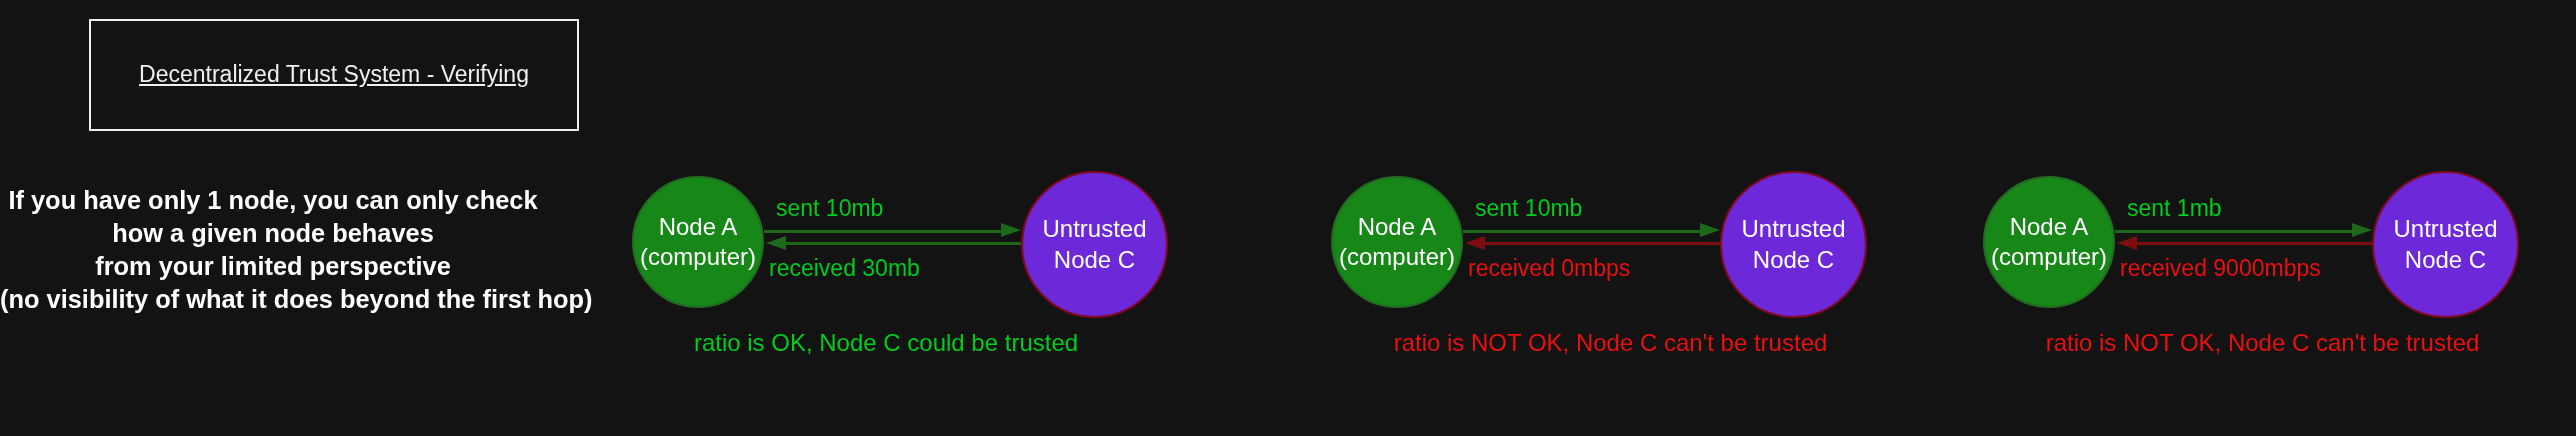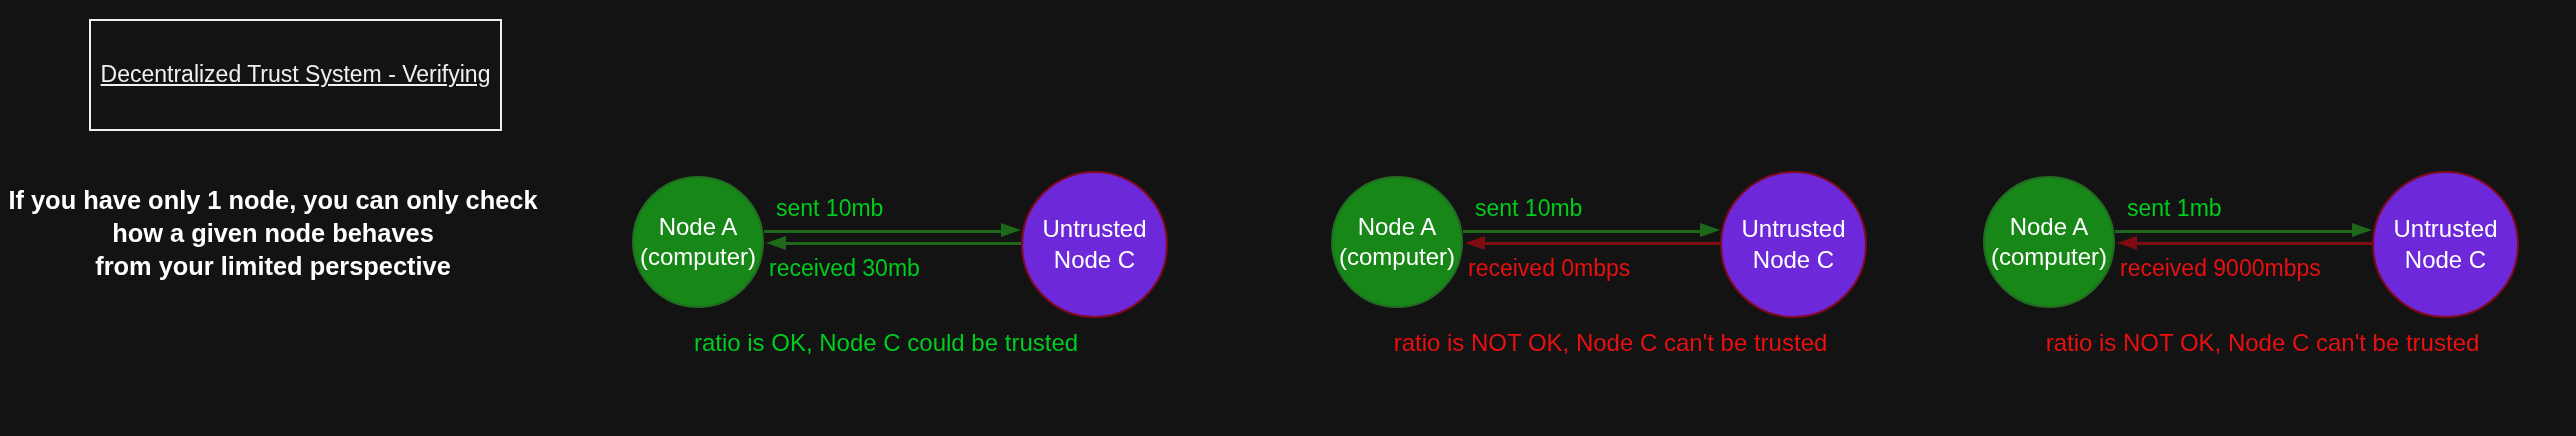--- a/index.html
+++ b/index.html
@@ -2,21 +2,21 @@
 <html style="font-size:13.5px"><head>
 <meta charset="utf-8">
 <style>
   html,body{margin:0;padding:0;background:#131313;}
   .canvas{
     position:relative;width:2576px;height:437px;background:#131313;
     font-family:"Liberation Sans",sans-serif;overflow:hidden;
   }
   
   .title-box{
-    position:absolute;left:89px;top:18.6px;width:413px;height:112px;
+    position:absolute;left:89px;top:18.6px;width:490px;height:112px;
     border:2.5px solid #f0f0f0;box-sizing:border-box;
     display:flex;flex-direction:column;justify-content:center;align-items:center;
   }
   .title-line{
     color:#f0f0f0;font-size:23px;line-height:31px;text-decoration:underline;
     white-space:nowrap;
   }
   
   .intro{
     position:absolute;left:0;top:184px;width:546px;text-align:center;
@@ -78,20 +78,21 @@
 <div class="canvas">
 
   <div class="title-box">
     <div class="title-line">Decentralized Trust System - Verifying</div>
   </div>
 
   <div class="intro">
     <div class="intro-line">If you have only 1 node, you can only check</div>
     <div class="intro-line">how a given node behaves</div>
     <div class="intro-line">from your limited perspective</div>
+    <div class="intro-line">(no visibility of what it does beyond the first hop)</div>
   </div>
 
   <div class="group g1">
     <div class="node node-a">
       <div class="node-line">Node A</div>
       <div class="node-line">(computer)</div>
     </div>
     <div class="node node-c">
       <div class="node-line">Untrusted</div>
       <div class="node-line">Node C</div>

